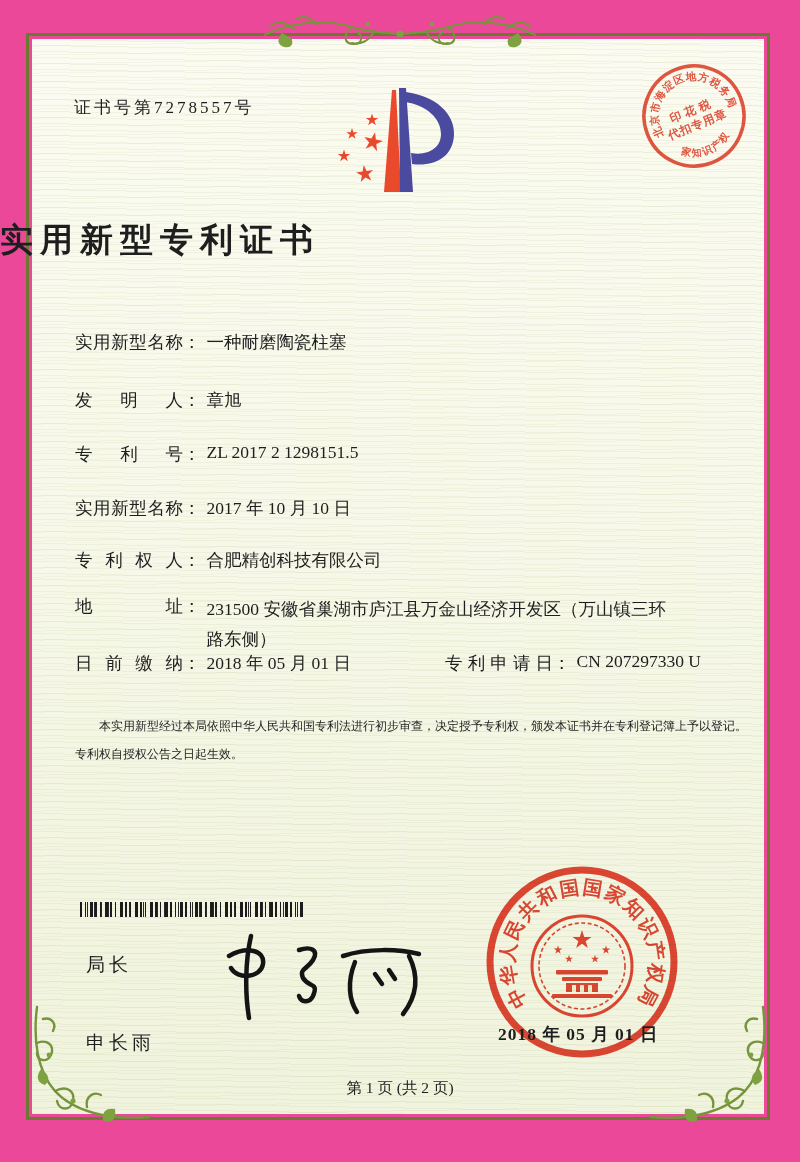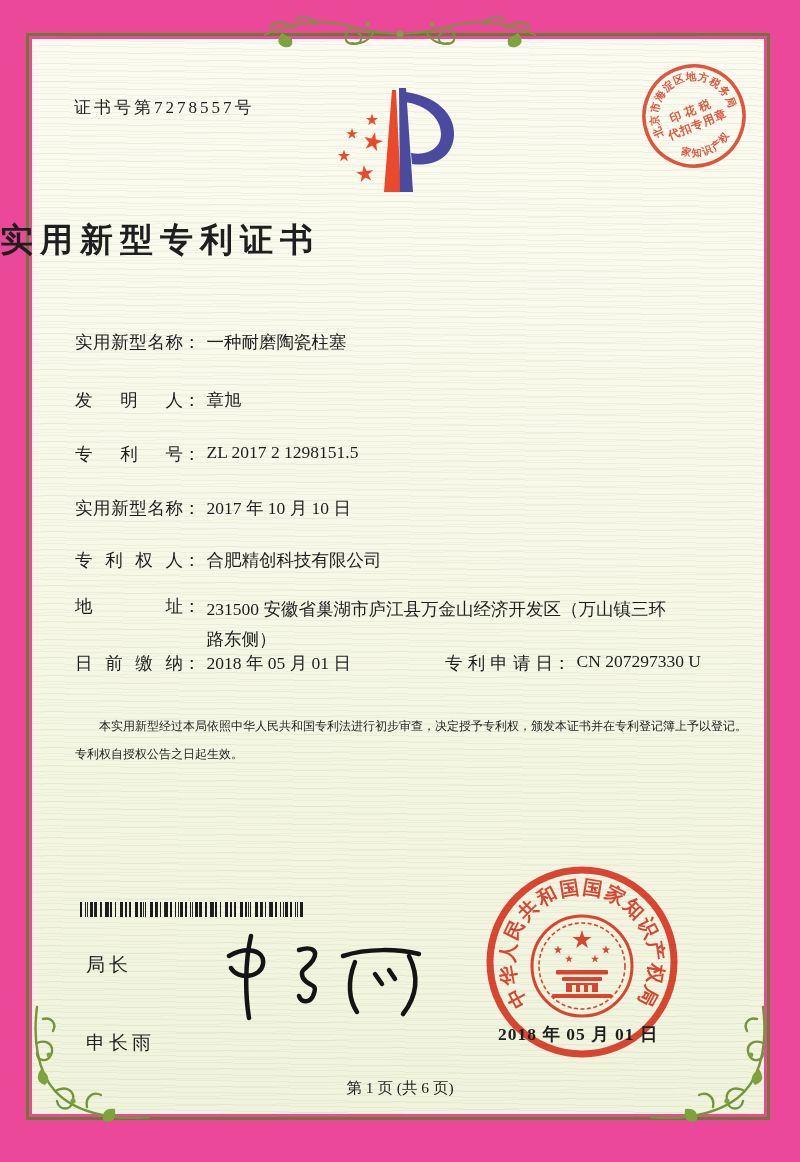--- a/index.html
+++ b/index.html
@@ -231,15 +231,15 @@
         <textPath href="#tax-arc-top" startOffset="50%" text-anchor="middle">北京市海淀区地方税务局</textPath>
       </text>
       <text font-size="10" font-weight="bold" fill="#e2402a" letter-spacing="1.5" font-family="'Liberation Serif','DejaVu Serif',serif">
         <textPath href="#tax-arc-bottom" startOffset="50%" text-anchor="middle">国家知识产权局</textPath>
       </text>
       <text x="0" y="-2" text-anchor="middle" font-size="11.5" font-weight="bold" fill="#e2402a" letter-spacing="4" font-family="'Liberation Serif','DejaVu Serif',serif">印花税</text>
       <text x="0" y="13" text-anchor="middle" font-size="11.5" font-weight="bold" fill="#e2402a" letter-spacing="1" font-family="'Liberation Serif','DejaVu Serif',serif">代扣专用章</text>
     </g>
   </svg>
 
-  <div id="footer-page">第 1 页 (共 6 页)</div>
+  <div id="footer-page">第 1 页 (共 2 页)</div>
 
 </div>
 
 </body></html>

